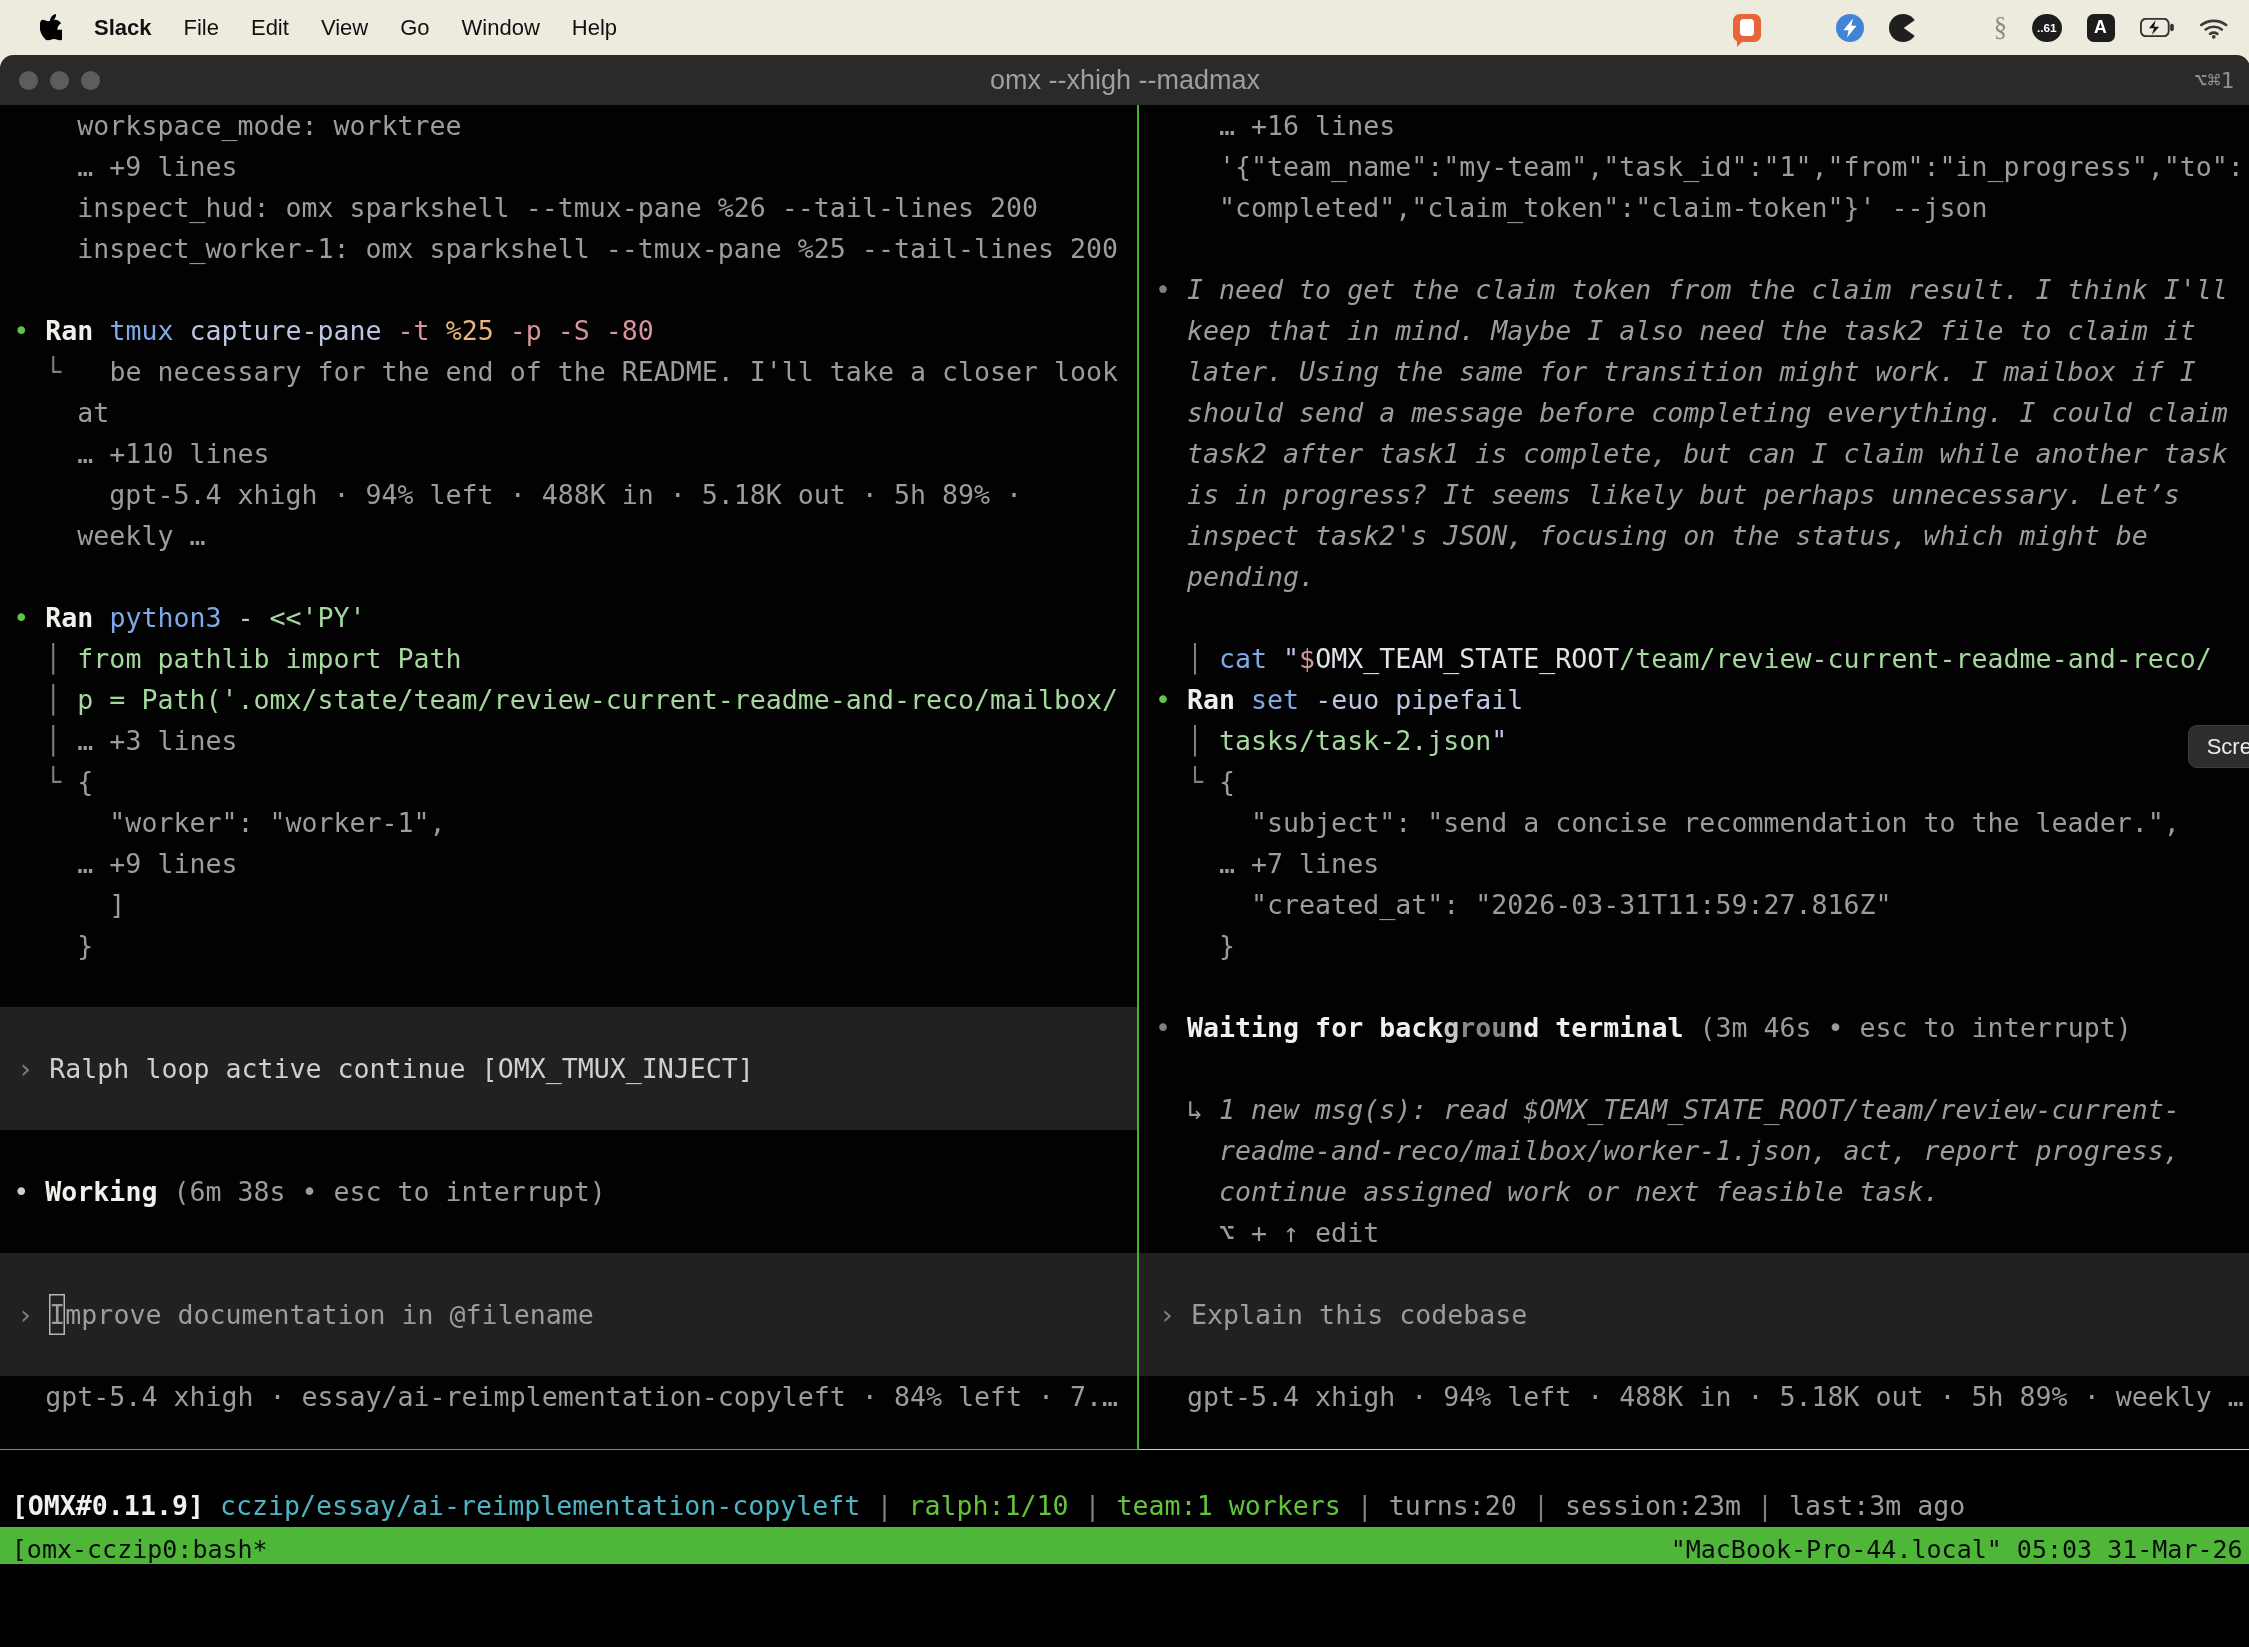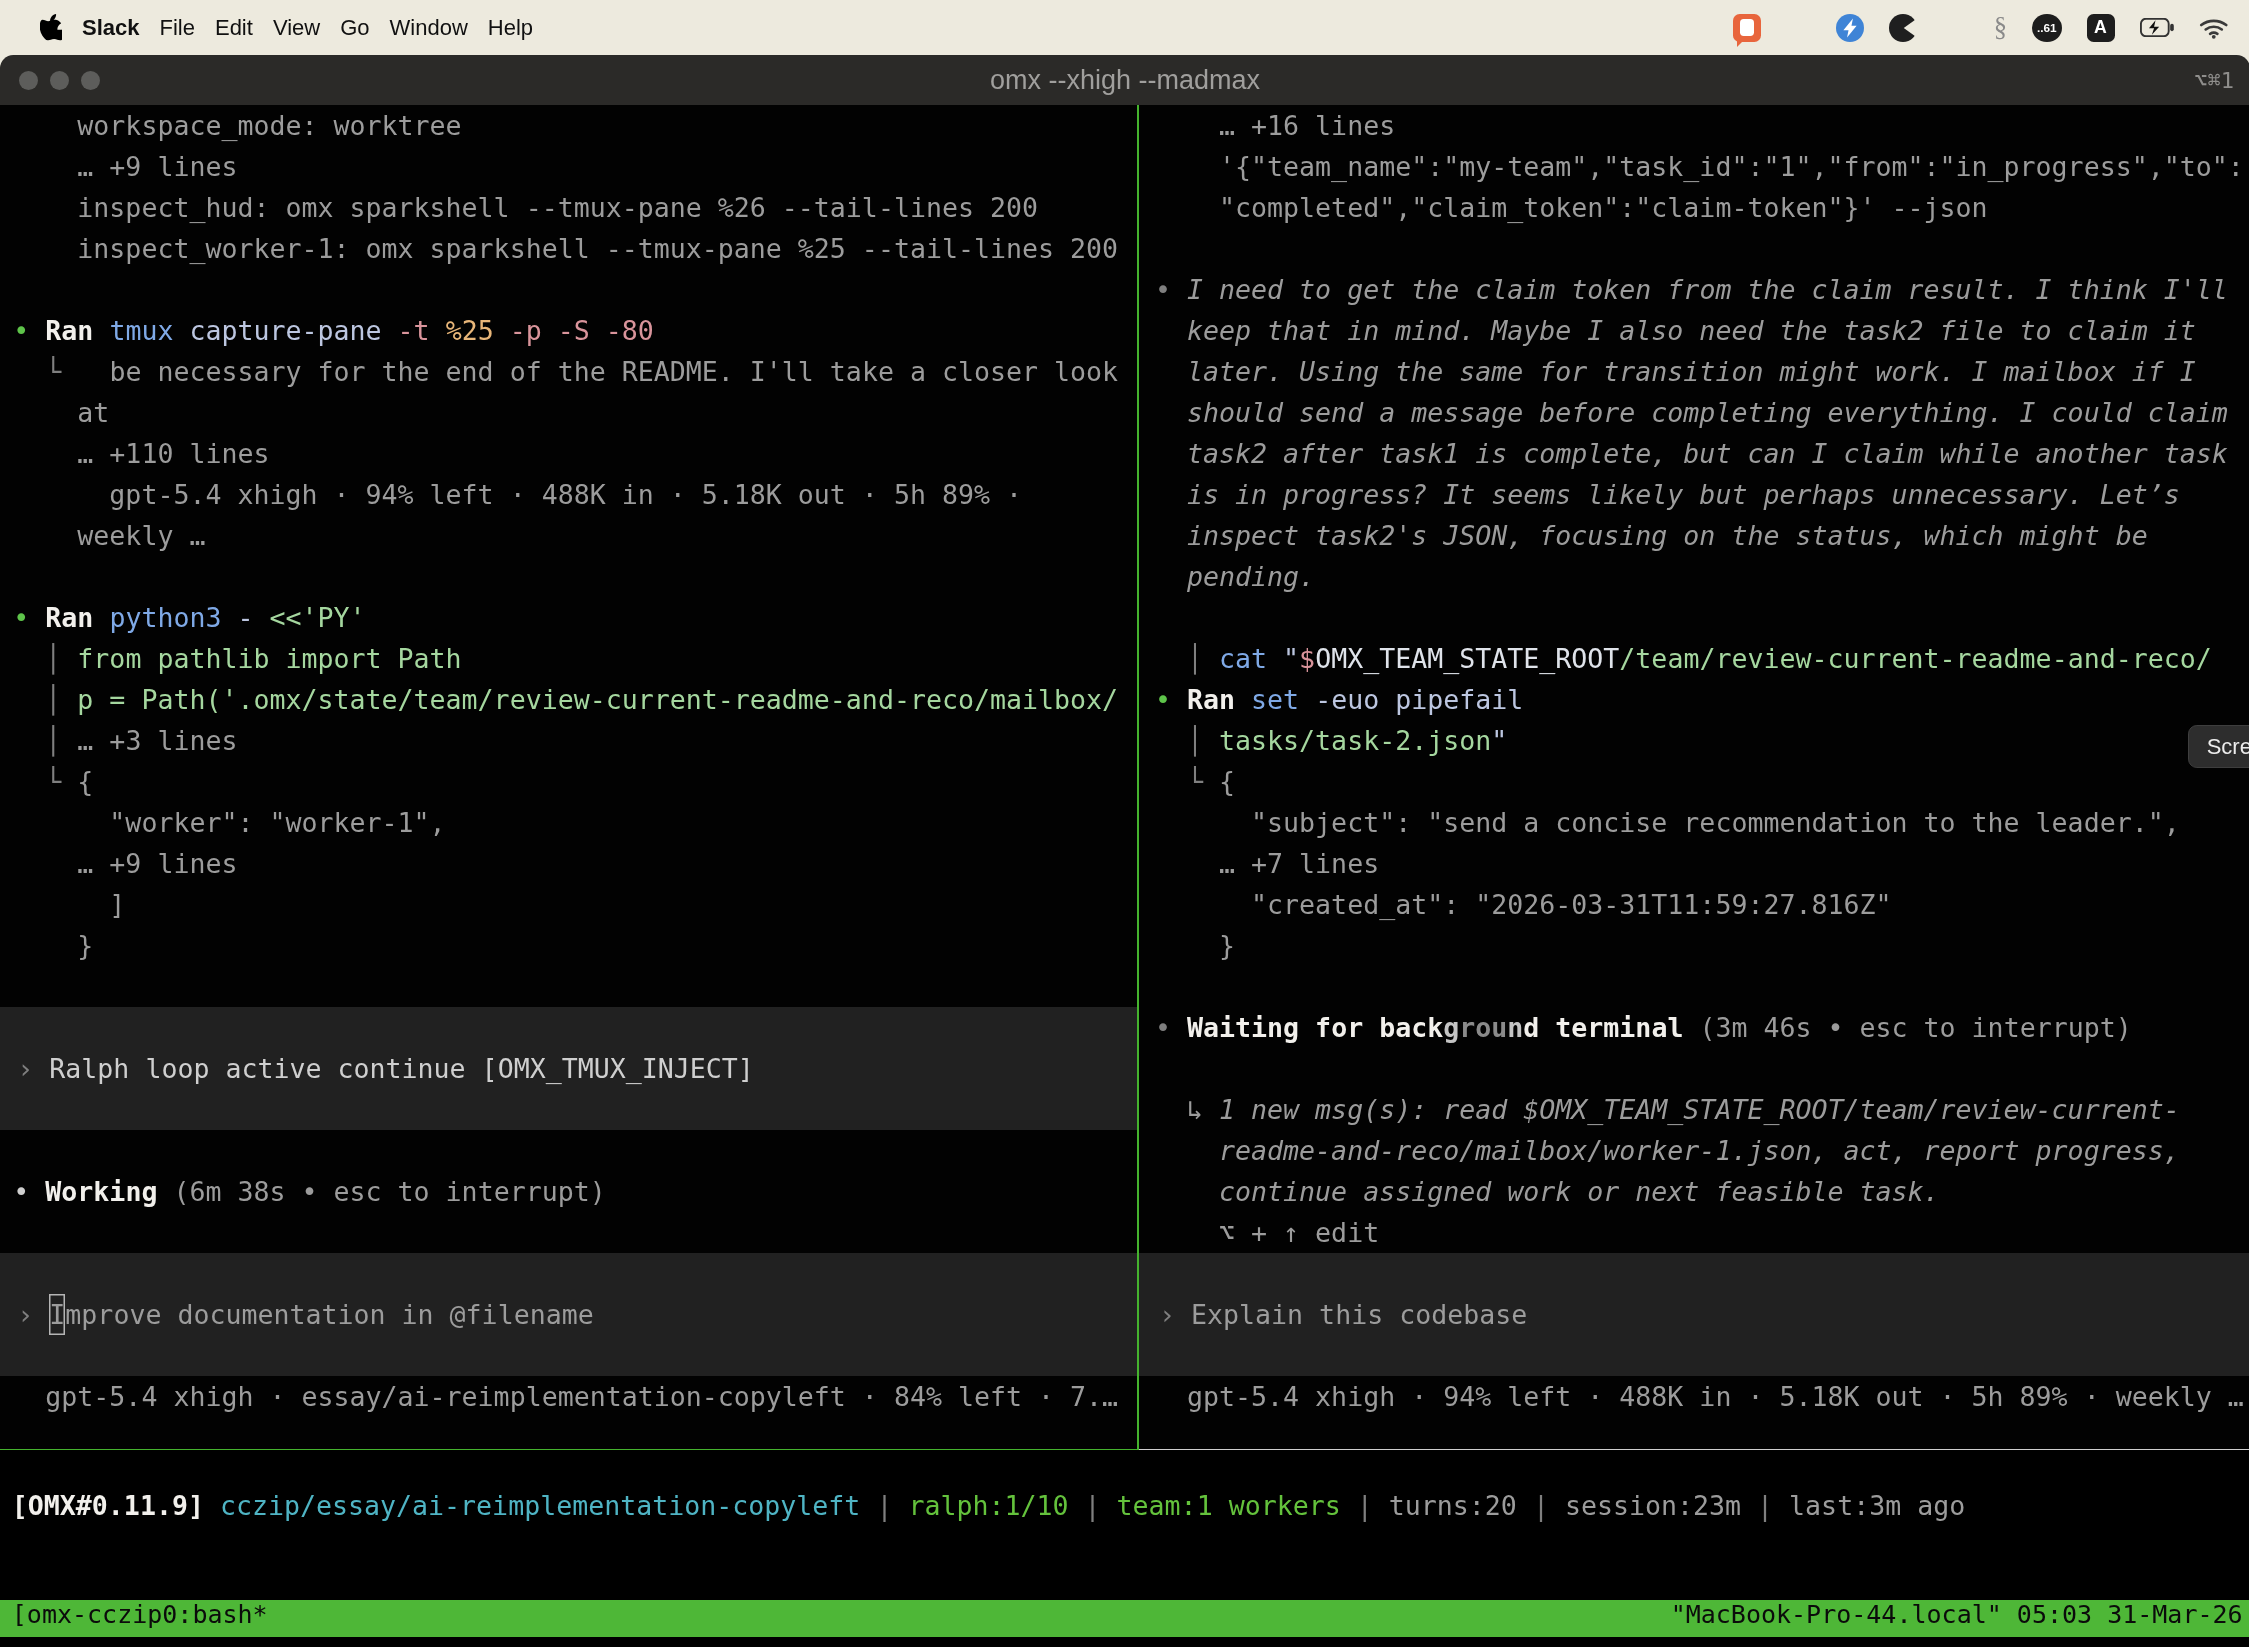--- a/index.html
+++ b/index.html
@@ -9,21 +9,21 @@
     --paneborder:#45b32e; --inactiveborder:#cfcfcf; --band:#212121; --termbg:#020202;
     --tmuxgreen:#4eb737; --menubg:#edeade; --titlebg:#2b2a28;
   }
   html,body{margin:0;padding:0;}
   body{width:2250px;height:1648px;position:relative;overflow:hidden;background:#000;
        font-family:"DejaVu Sans Mono","DejaVu Sans",monospace;}
   
   .menubar{height:55px;background:var(--menubg);display:flex;align-items:center;
            padding:0 22px 0 40px;font-family:"Liberation Sans",sans-serif;
            font-size:22px;color:#111;box-sizing:border-box;}
-  .menu-left{display:flex;align-items:center;gap:20px;}
+  .menu-left{display:flex;align-items:center;gap:32px;}
   .menu-item{white-space:nowrap;}
   .menu-app{font-weight:bold;}
   .menu-right{margin-left:auto;display:flex;align-items:center;gap:25px;}
   .mi{display:flex;align-items:center;justify-content:center;}
   .icon-shot{width:28px;height:28px;background:#e8653c;border-radius:6.6px;position:relative;}
   .icon-shot .inner{position:absolute;left:6.6px;top:5.2px;width:14.8px;height:17.7px;background:#fff;border-radius:3.7px;}
   .icon-shot:after{content:"";position:absolute;left:4.4px;bottom:-5.9px;border-left:7.4px solid #e8653c;
                    border-bottom:7.4px solid transparent;}
   .icon-gridshield{display:grid;grid-template-columns:repeat(3,7.4px);grid-template-rows:repeat(3,8px);
                    gap:1.5px;border-radius:7.4px;overflow:hidden;}
@@ -58,22 +58,22 @@
   .c-bl{color:var(--blue);} .c-lv{color:var(--lav);} .c-rs{color:var(--rose);}
   .c-or{color:var(--orange);} .c-gr{color:var(--green);} .c-bu{color:var(--bullet);}
   .c-cy{color:var(--cyan);} .c-lm{color:var(--lime);} .c-lt{color:var(--light);}
   .c-sh1{color:var(--sh1);} .c-sh2{color:var(--sh2);} .c-wl{color:var(--wlav);}
   .bold{font-weight:bold;} .ital{font-style:italic;}
   .curbox{display:inline-block;box-shadow:inset 0 0 0 1.5px #b5b5b5;}
   
   .omx{margin-top:35px;}
   .omx .tl{padding-left:11.8px;}
   
-  .tmuxbar{position:absolute;left:0;top:1600px;width:2250px;height:37px;background:var(--tmuxgreen);
-           display:flex;align-items:flex-start;justify-content:space-between;box-sizing:border-box;
+  .tmuxbar{position:absolute;left:0;top:1527px;width:2250px;height:37px;background:var(--tmuxgreen);
+           display:flex;align-items:flex-end;justify-content:space-between;box-sizing:border-box;
            padding:0 7.4px 0 11.8px;font-size:25px;color:#0b0b0b;}
   
   .tooltip{position:absolute;left:2188px;top:725px;width:111px;height:43px;background:#2d2d2d;
            border:1.5px solid #3e3e3e;border-radius:8.9px;color:#ececec;z-index:50;
            font-family:"Liberation Sans",sans-serif;font-size:22px;display:flex;align-items:center;
            padding-left:17.7px;box-sizing:border-box;}
 </style>
 </head>
 <body>
 

